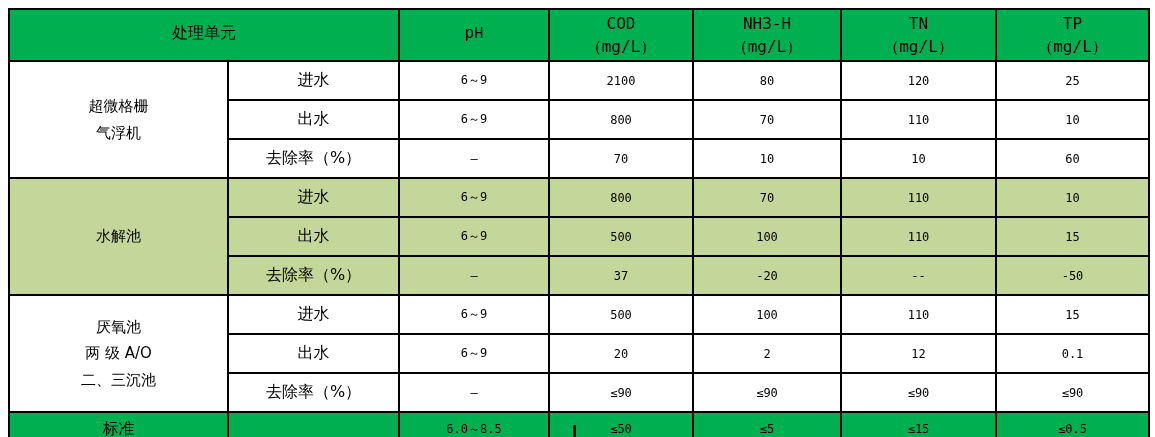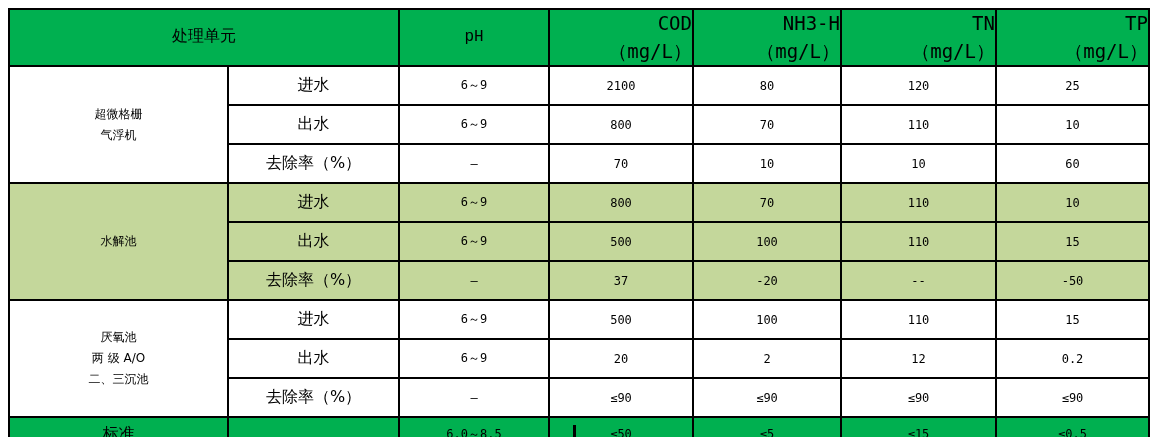--- a/index.html
+++ b/index.html
@@ -39,26 +39,25 @@
   tbody td {
     background: #ffffff;
     height: 37px;
   }
   td.val {
     font-family: "DejaVu Sans Mono", "Liberation Mono", monospace;
     font-size: 12px;
   }
   th.colhead {
     font-family: "DejaVu Sans Mono", "Liberation Mono", monospace;
-    font-size: 19px;
-    text-align: right;
+    font-size: 16px;
   }
   td.unit {
     line-height: 1.75;
-    font-size: 12px;
+    font-size: 15px;
   }
   tr.lg td { background: #C4D79B; }
   tr.ftr td {
     background: #00B050;
     height: 32px;
   }
   .cursor-mark {
     position: absolute;
     left: 573px;
     top: 425px;
@@ -173,21 +172,21 @@
       <td class="val">100</td>
       <td class="val">110</td>
       <td class="val">15</td>
     </tr>
     <tr>
       <td>出水</td>
       <td class="val">6～9</td>
       <td class="val">20</td>
       <td class="val">2</td>
       <td class="val">12</td>
-      <td class="val">0.2</td>
+      <td class="val">0.1</td>
     </tr>
     <tr>
       <td>去除率（%）</td>
       <td class="val">—</td>
       <td class="val">≤90</td>
       <td class="val">≤90</td>
       <td class="val">≤90</td>
       <td class="val">≤90</td>
     </tr>
 

